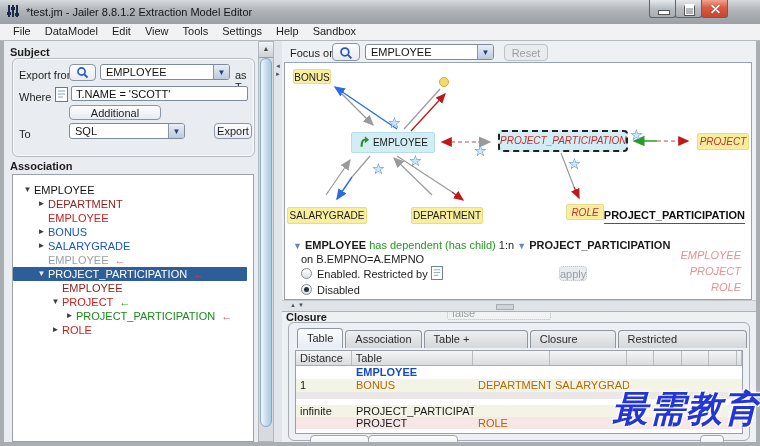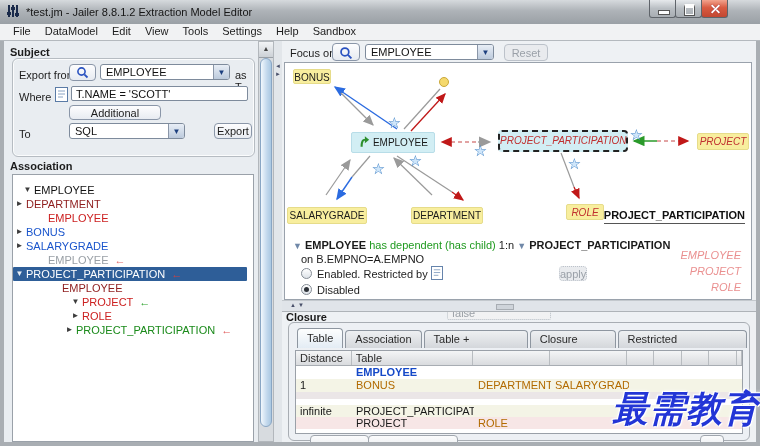--- a/index.html
+++ b/index.html
@@ -39,21 +39,21 @@
   .input{position:absolute;box-sizing:border-box;border:1px solid #7e8b9c;border-radius:2px;background:#fff;
        font-family:"Liberation Sans",sans-serif;font-size:11px;padding:0 4px;color:#111;}
   .input.off{border:1px dotted #b4bcc4;background:#f1f2f3;color:#9aa0a6;}
   
   .treebox{position:absolute;left:8px;top:133px;width:242px;bottom:0;background:#fff;
      border:1px solid #9aa1a9;overflow:hidden;padding-top:8px;box-sizing:border-box;}
   .trow{height:14px;line-height:14px;white-space:nowrap;position:relative;}
   .tg{display:inline-block;width:13px;font-size:8px;color:#3c3c3c;text-align:center;vertical-align:top;}
   .tlabel{font-size:11px;}
   .arr{font-weight:bold;margin-left:6px;}
-  .lv0{padding-left:8px}.lv1{}.lv2{padding-left:56px}.lv3{padding-left:50px}
+  .lv0{padding-left:8px}.lv1{padding-left:22px}.lv2{padding-left:36px}.lv3{padding-left:50px}
   .ck{color:#111}.cdr{color:#8e1c1c}.cr{color:#cc2020}.cb{color:#1a55cc}.cgy{color:#9aa0a6}.cgr{color:#1a8a1a}
   .sel{background:#2e5e98;color:#fff;margin-right:6px;border-radius:1px;}
   .sel .tg{color:#e6edf5}
   
   .vscroll{position:absolute;left:258px;top:41px;width:16px;bottom:4px;background:#d7dbdf;border:1px solid #b2b7bc;box-sizing:border-box;}
   .vs-btn{height:15px;background:linear-gradient(#f2f4f6,#ccd1d6);border-bottom:1px solid #9aa0a6;
      text-align:center;font-size:7px;line-height:14px;color:#444;}
   .vs-thumb{position:absolute;left:1px;right:1px;top:16px;height:367px;border:1px solid #89a6c4;border-radius:7px;
      background:linear-gradient(90deg,#f2f8fd,#c2d8ec 60%,#aac8e2);}
   .vsplit{position:absolute;left:274px;top:41px;width:8px;bottom:4px;background:#e2e6ea;}
@@ -191,22 +191,22 @@
   <div class="treebox">
     <div class="trow lv0 ck"><span class="tg">▼</span><span class="tlabel">EMPLOYEE</span></div>
     <div class="trow lv1 cdr"><span class="tg">►</span><span class="tlabel">DEPARTMENT</span></div>
     <div class="trow lv1 cr" style="padding-left:35px;"><span class="tlabel">EMPLOYEE</span></div>
     <div class="trow lv1 cb"><span class="tg">►</span><span class="tlabel">BONUS</span></div>
     <div class="trow lv1 cb"><span class="tg">►</span><span class="tlabel">SALARYGRADE</span></div>
     <div class="trow lv1 cgy" style="padding-left:35px;"><span class="tlabel">EMPLOYEE</span><span class="arr" style="color:#e06666;">←</span></div>
     <div class="trow lv1 sel"><span class="tg">▼</span><span class="tlabel">PROJECT_PARTICIPATION</span><span class="arr" style="color:#d04040;">←</span></div>
     <div class="trow lv2 cdr" style="padding-left:49px;"><span class="tlabel">EMPLOYEE</span></div>
     <div class="trow lv2 cr"><span class="tg">▼</span><span class="tlabel">PROJECT</span><span class="arr" style="color:#2aa02a;">←</span></div>
+    <div class="trow lv3 cgr"><span class="tg">►</span><span class="tlabel">PROJECT_PARTICIPATION</span><span class="arr" style="color:#e05555;">←</span></div>
     <div class="trow lv2 cr"><span class="tg">►</span><span class="tlabel">ROLE</span></div>
-    <div class="trow lv3 cgr"><span class="tg">►</span><span class="tlabel">PROJECT_PARTICIPATION</span><span class="arr" style="color:#e05555;">←</span></div>
   </div>
 </div>
 
 <div class="vscroll">
   <div class="vs-btn">▲</div>
   <div class="vs-thumb"></div>
 </div>
 <div class="vsplit">
   <span class="a" style="top:22px;">◄</span>
   <span class="a" style="top:30px;">►</span>

